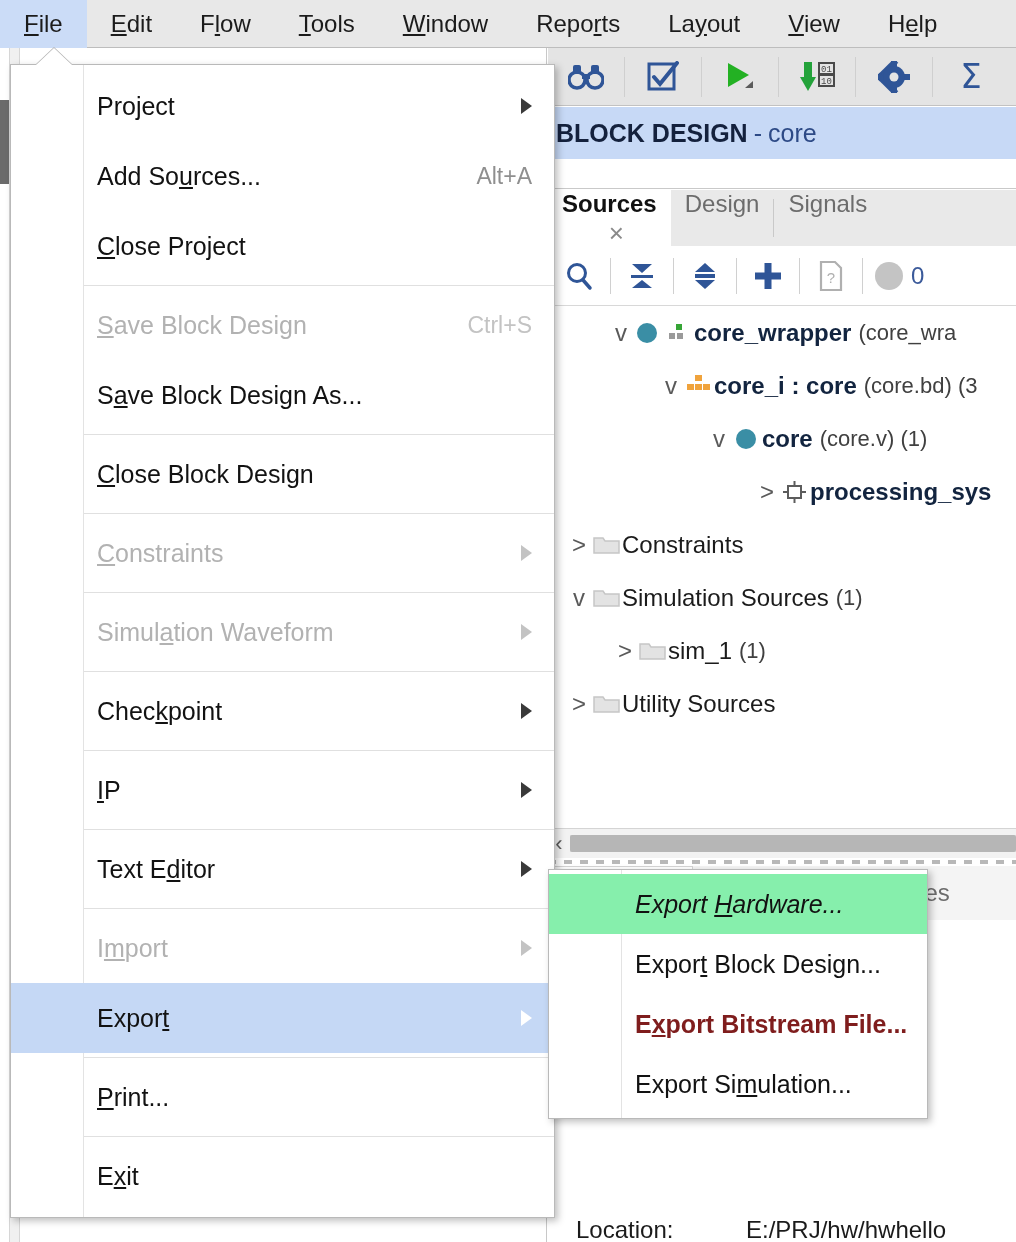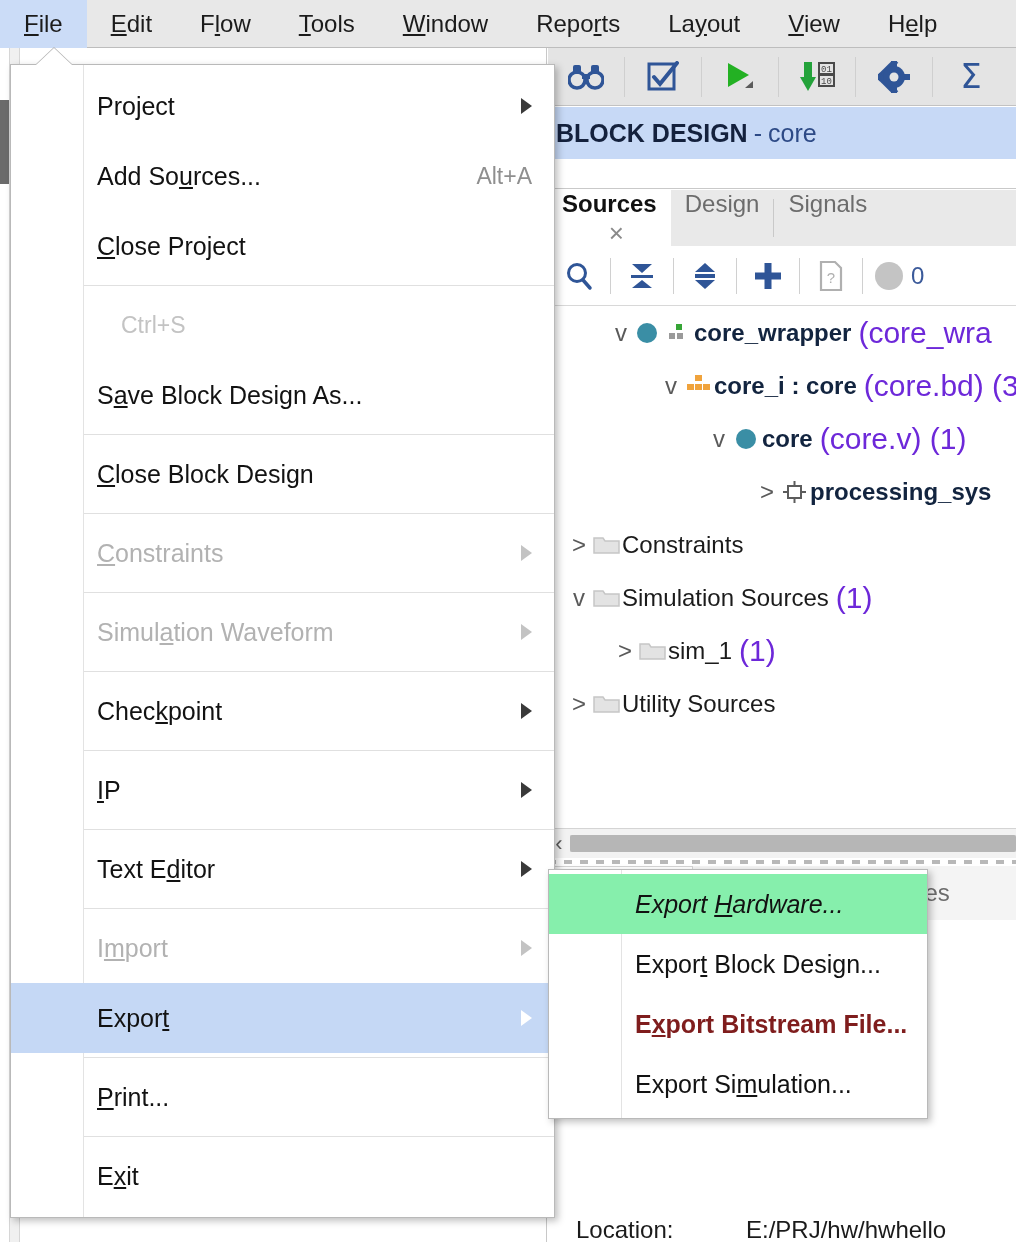--- a/index.html
+++ b/index.html
@@ -99,21 +99,21 @@
   .badge-wrap { display: flex; align-items: center; gap: 8px; padding-left: 12px; }
   .badge-circle { width: 28px; height: 28px; border-radius: 50%; background: #c4c4c4; }
   .badge-num { font-size: 24px; color: #3b5a9a; }
 
   
   .tree { position: absolute; left: 0; top: 258px; width: 468px; height: 480px; background: #fff; overflow: hidden; }
   .tnode { display: flex; align-items: center; height: 53px; white-space: nowrap; }
   .tchev { width: 26px; text-align: center; color: #5a5a5a; font-size: 24px; flex: 0 0 auto; }
   .ticon { width: 30px; display: flex; align-items: center; justify-content: center; flex: 0 0 auto; }
   .tlabel { font-size: 24px; color: #12243f; font-weight: bold; }
-  .tdim { font-size: 30px; color: #6d28d9; font-weight: normal; margin-left: 7px; }
+  .tdim { font-size: 22px; color: #404040; font-weight: normal; margin-left: 7px; }
   .tlabel.reg { font-weight: normal; color: #1b1b1b; }
 
   .hscroll {
     position: absolute; left: 0; top: 780px; width: 468px; height: 30px;
     background: #f2f2f2; border-top: 1px solid #d4d4d4; display: flex; align-items: center;
   }
   .hscroll-arrow { width: 22px; text-align: center; font-size: 22px; color: #5c5c5c; }
   .hscroll-track { flex: 1; height: 17px; background: #e2e2e2; }
   .hscroll-thumb { height: 17px; width: 100%; background: #b6b6b6; border-radius: 2px; }
 
@@ -510,20 +510,21 @@
     <div class="mi">
       <span class="mlabel">Add So<u>u</u>rces...</span>
       <span class="accel">Alt+A</span>
     </div>
     <div class="mi">
       <span class="mlabel"><u>C</u>lose Project</span>
     </div>
     <div class="dd-sep"></div>
 
     <div class="mi disabled">
+      <span class="mlabel"><u>S</u>ave Block Design</span>
       <span class="accel">Ctrl+S</span>
     </div>
     <div class="mi">
       <span class="mlabel">S<u>a</u>ve Block Design As...</span>
     </div>
     <div class="dd-sep"></div>
 
     <div class="mi">
       <span class="mlabel"><u>C</u>lose Block Design</span>
     </div>

